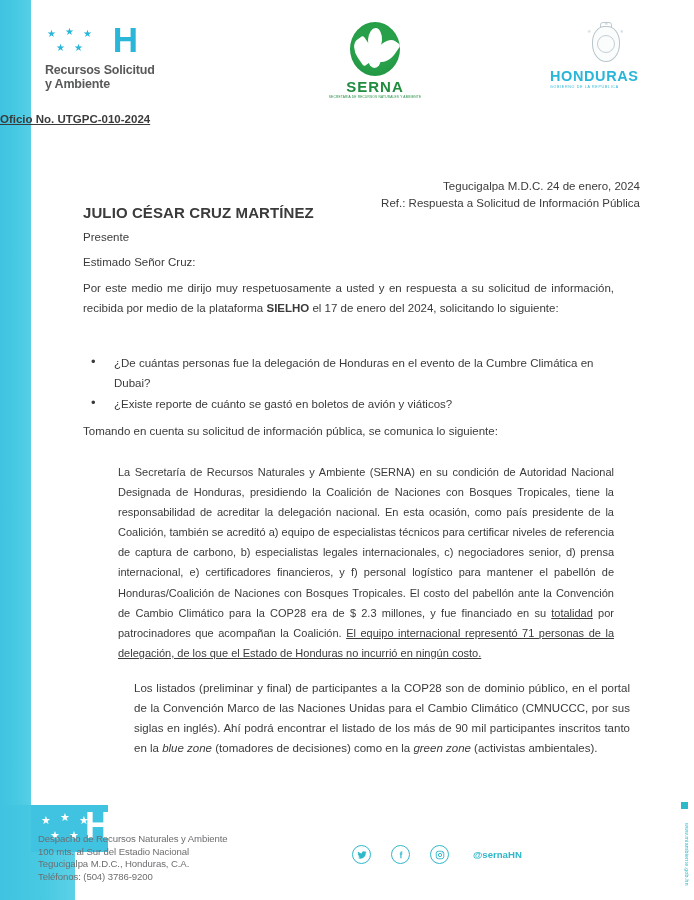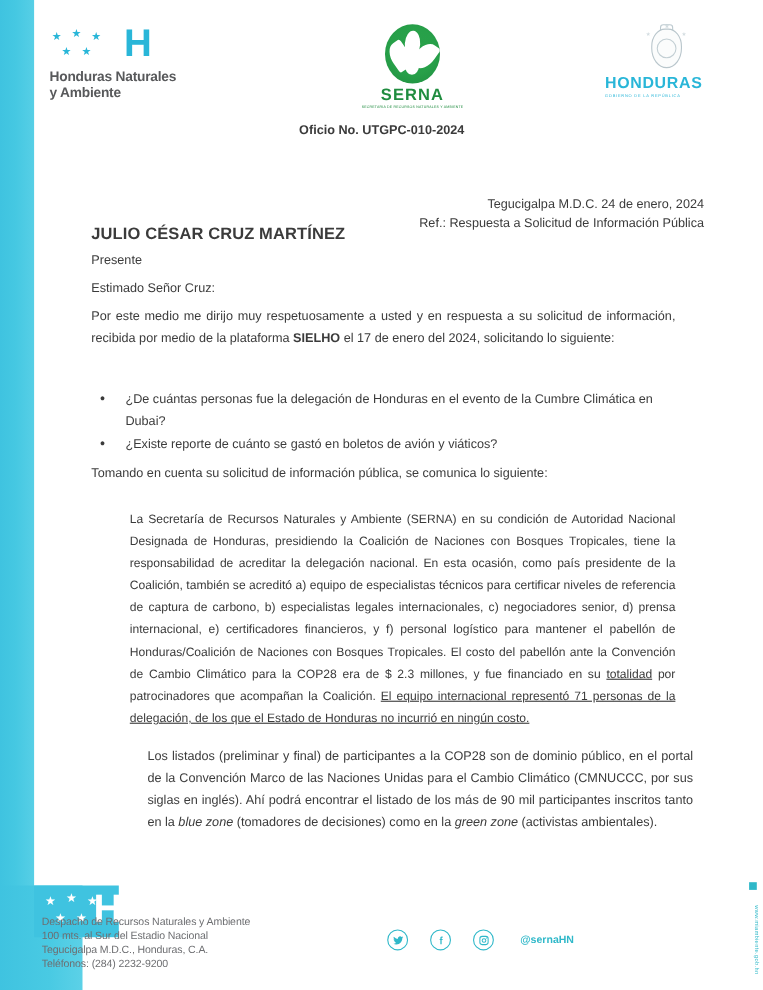--- a/index.html
+++ b/index.html
@@ -186,24 +186,25 @@
     letter-spacing: 0.7px;
     margin-top: 1px;
   }
 
   
   .oficio {
     position: absolute;
     left: 0;
     top: 113px;
     width: 694px;
-    text-align: center;
-    font-size: 11.5px;
-    font-weight: bold;
-    color: #3b3b3b;
+    text-align: left;
+    font-size: 11.5px;
+    font-weight: bold;
+    color: #3b3b3b;
+    text-decoration: underline;
   }
   .dateblock {
     position: absolute;
     right: 54px;
     top: 152px;
     text-align: right;
     font-size: 11.5px;
     line-height: 17px;
     color: #3b3b3b;
     margin-top: 26px;
@@ -405,21 +406,21 @@
     <div class="logo-serna-text">
       <div class="stars-h">
         <span class="star s1">★</span>
         <span class="star s2">★</span>
         <span class="star s3">★</span>
         <span class="star s4">★</span>
         <span class="star s5">★</span>
         <span class="hletter">H</span>
       </div>
       <div class="logo-caption">
-        <div>Honduras Naturales</div>
+        <div>Recursos Solicitud</div>
         <div>y Ambiente</div>
       </div>
     </div>
 
     <div class="logo-serna-mark">
       <div class="serna-circle">
         <span class="leaf l1"></span>
         <span class="leaf l2"></span>
         <span class="leaf l3"></span>
         <span class="leaf l4"></span>
@@ -473,21 +474,21 @@
     <span class="fstar s3">★</span>
     <span class="fstar s4">★</span>
     <span class="fstar s5">★</span>
     <span class="hletter">H</span>
   </div>
 
   <div class="footer-address">
     <div>Despacho de Recursos Naturales y Ambiente</div>
     <div>100 mts. al Sur del Estadio Nacional</div>
     <div>Tegucigalpa M.D.C., Honduras, C.A.</div>
-    <div>Teléfonos: (284) 2232-9200</div>
+    <div>Teléfonos: (504) 3786-9200</div>
   </div>
 
   <div class="footer-social">
     <span class="sicon">
       <svg width="10" height="10" viewBox="0 0 24 24" fill="#2fb8c9">
           <path d="M23 4.9c-.8.4-1.7.6-2.6.8 1-.6 1.7-1.5 2-2.6-.9.5-1.9.9-3 1.1-.8-.9-2-1.5-3.3-1.5-2.5 0-4.6 2.1-4.6 4.6 0 .4 0 .7.1 1C8 8.1 4.7 6.3 2.5 3.6c-.4.7-.6 1.5-.6 2.3 0 1.6.8 3 2 3.8-.7 0-1.4-.2-2-.6 0 2.2 1.6 4.1 3.7 4.5-.4.1-.8.2-1.2.2-.3 0-.6 0-.9-.1.6 1.8 2.2 3.1 4.2 3.2-1.6 1.2-3.5 2-5.7 2-.4 0-.7 0-1.1-.1 2 1.3 4.4 2 7 2 8.4 0 13-7 13-13v-.6c.9-.6 1.7-1.4 2.3-2.3z"></path>
         </svg>
     </span>
     <span class="sicon">
       <svg width="10" height="10" viewBox="0 0 24 24" fill="#2fb8c9">

